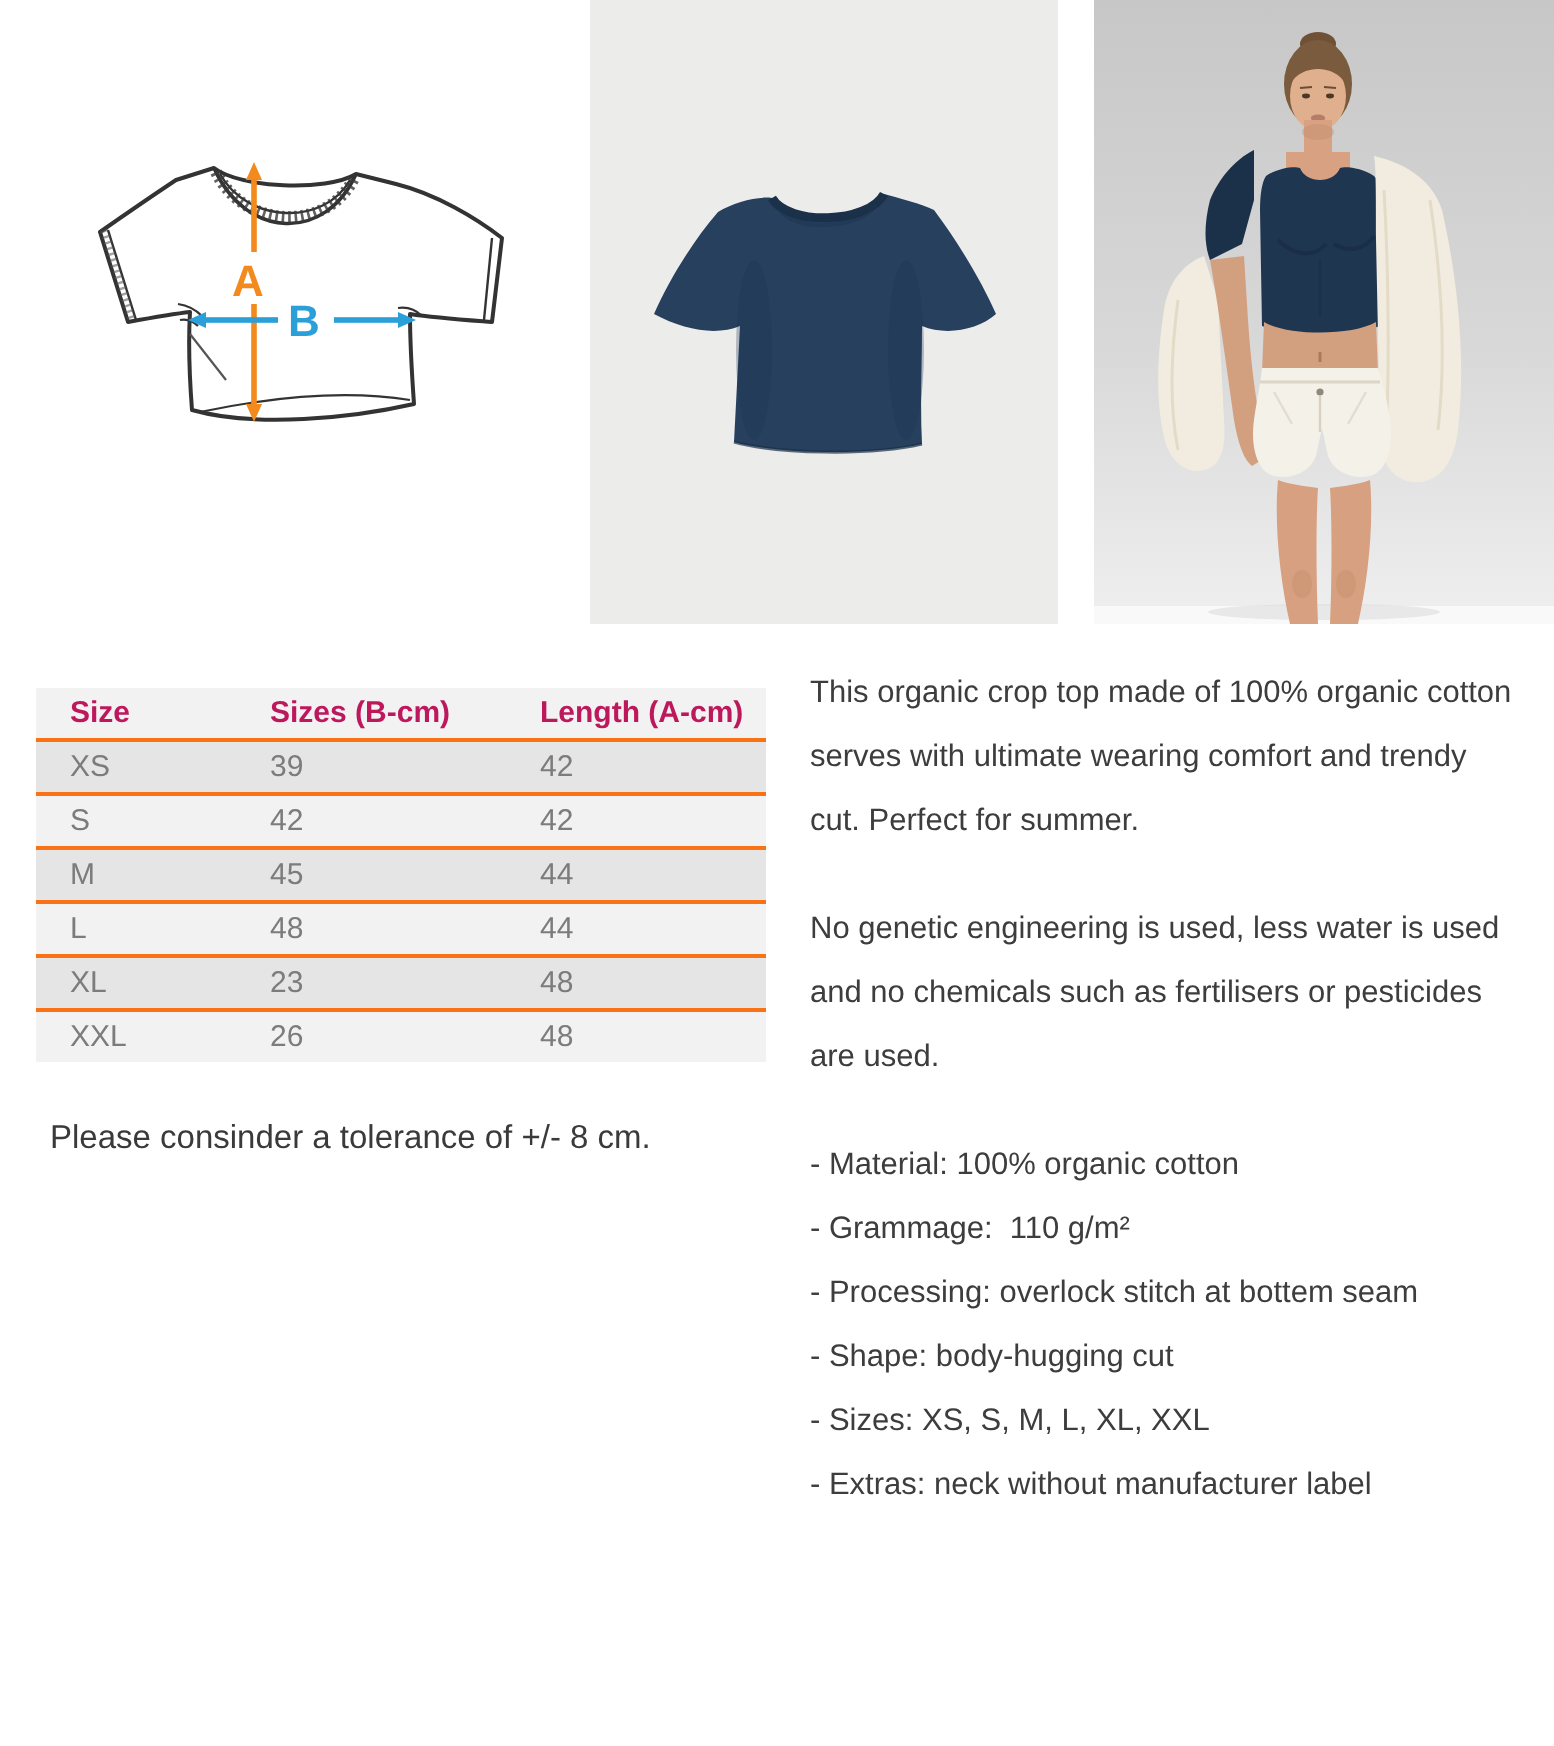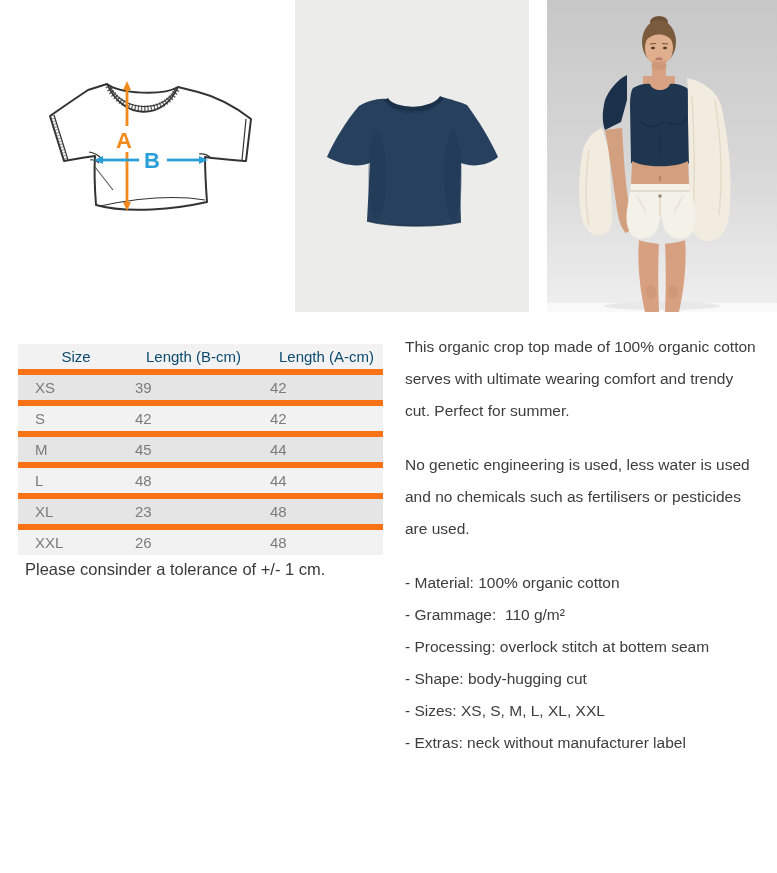--- a/index.html
+++ b/index.html
@@ -10,25 +10,25 @@
   .abs{position:absolute;}
 
   
   .fig-diagram{left:28px;top:68px;width:232px;height:152px;}
   .fig-product{left:295px;top:0;width:234px;height:312px;background:#ECECEB;}
   .fig-model{left:547px;top:0;width:230px;height:312px;}
 
   
   .size-table{left:18px;top:344px;width:365px;border-collapse:collapse;
     font-size:15px;color:#7c7c7c;table-layout:fixed;}
-  .size-table th{font-weight:normal;color:#0c4a6e;text-align:center;}
+  .size-table th{font-weight:bold;color:#be185d;text-align:left;}
   .size-table th,.size-table td{height:25px;padding:0 0 0 18px;vertical-align:middle;}
   .size-table th:first-child,.size-table td:first-child{padding-left:17px;}
   .size-table thead tr{background:#f2f2f2;}
-  .size-table tbody tr{border-top:6px solid #f97316;}
+  .size-table tbody tr{border-top:2px solid #f97316;}
   .size-table tbody tr:nth-child(odd){background:#e5e5e5;}
   .size-table tbody tr:nth-child(even){background:#f2f2f2;}
 
   .tolerance-note{left:25px;top:560px;font-size:16.5px;color:#3a3a3a;}
 
   
   .description{left:405px;top:331px;width:352px;font-size:15.5px;
     line-height:32px;color:#3d3d3d;}
   .description p{margin:0 0 22px 0;}
   .spec-list div{white-space:pre-wrap;}
@@ -161,21 +161,21 @@
 
   <table class="abs size-table">
     <colgroup>
         <col style="width:99px">
         <col style="width:135px">
         <col style="width:131px">
       </colgroup>
     <thead>
       <tr>
         <th>Size</th>
-        <th>Length (B-cm)</th>
+        <th>Sizes (B-cm)</th>
         <th>Length (A-cm)</th>
       </tr>
     </thead>
     <tbody>
       <tr>
         <td>XS</td>
         <td>39</td>
         <td>42</td>
       </tr>
       <tr>
@@ -199,21 +199,21 @@
         <td>48</td>
       </tr>
       <tr>
         <td>XXL</td>
         <td>26</td>
         <td>48</td>
       </tr>
     </tbody>
   </table>
 
-  <div class="abs tolerance-note">Please consinder a tolerance of +/- 1 cm.</div>
+  <div class="abs tolerance-note">Please consinder a tolerance of +/- 8 cm.</div>
 
   <div class="abs description">
     <p>This organic crop top made of 100% organic cotton serves with ultimate wearing comfort and trendy cut. Perfect for summer.</p>
     <p>No genetic engineering is used, less water is used and no chemicals such as fertilisers or pesticides are used.</p>
     <div class="spec-list">
       <div>- Material: 100% organic cotton</div>
       <div>- Grammage:  110 g/m²</div>
       <div>- Processing: overlock stitch at bottem seam</div>
       <div>- Shape: body-hugging cut</div>
       <div>- Sizes: XS, S, M, L, XL, XXL</div>

